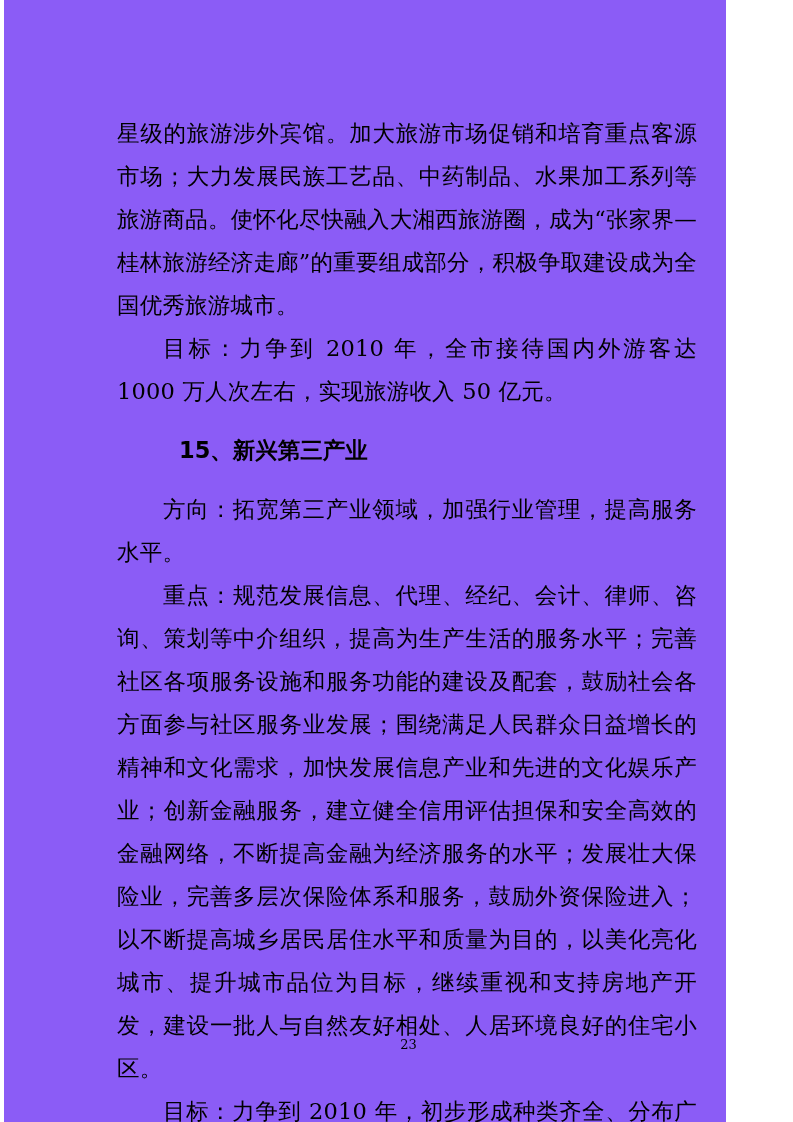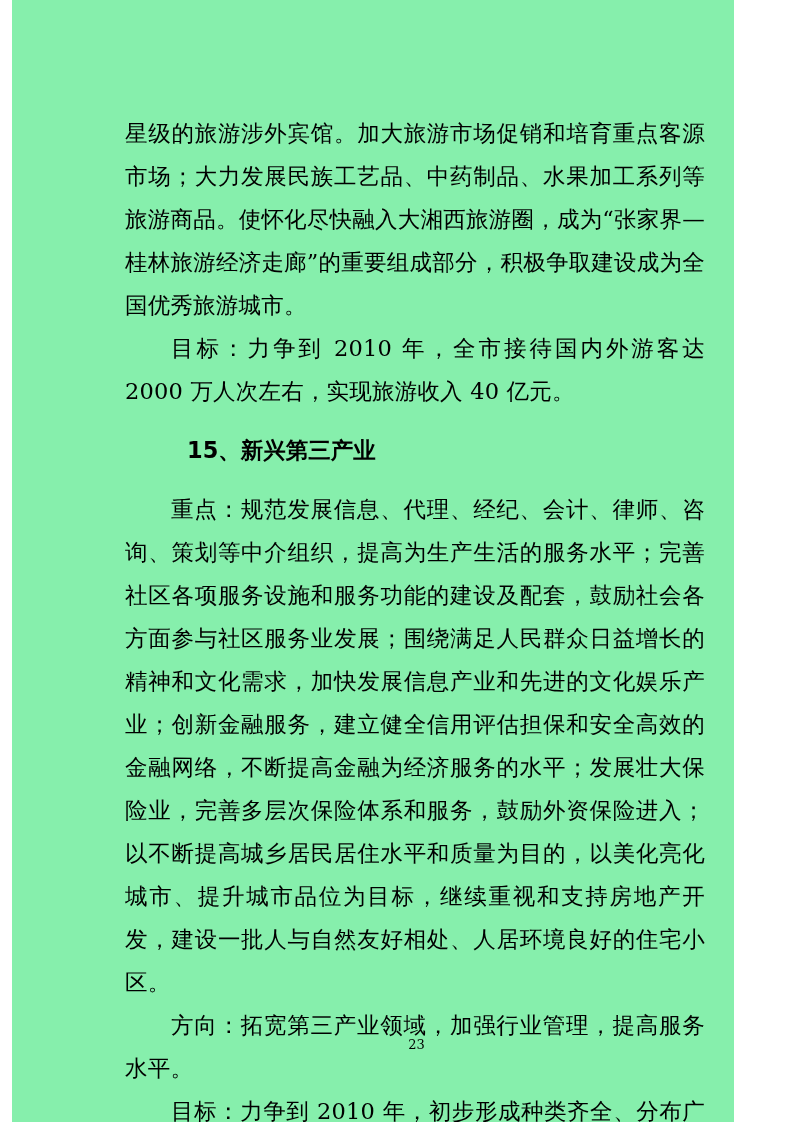--- a/index.html
+++ b/index.html
@@ -10,24 +10,24 @@
   body {
     width: 793px;
     height: 1122px;
     font-family: "DejaVu Serif", "Liberation Serif", serif;
     color: #000000;
     position: relative;
     overflow: hidden;
   }
   .page {
     position: absolute;
-    left: 12px; top: 0;
+    left: 4px; top: 0;
     width: 722px;
     height: 1122px;
-    background: #86efac;
+    background: #8b5cf6;
   }
   .content {
     position: absolute;
     left: 113px;
     top: 112px;
     width: 580px;
   }
   p.para {
     margin: 0 0 0 0;
     font-size: 22.5px;
@@ -61,26 +61,26 @@
   }
 </style>
 </head>
 <body>
 
 <div class="page">
   <div class="content">
 
     <p class="para">星级的旅游涉外宾馆。加大旅游市场促销和培育重点客源市场；大力发展民族工艺品、中药制品、水果加工系列等旅游商品。使怀化尽快融入大湘西旅游圈，成为“张家界—桂林旅游经济走廊”的重要组成部分，积极争取建设成为全国优秀旅游城市。</p>
 
-    <p class="para indent">目标：力争到 2010 年，全市接待国内外游客达 2000 万人次左右，实现旅游收入 40 亿元。</p>
+    <p class="para indent">目标：力争到 2010 年，全市接待国内外游客达 1000 万人次左右，实现旅游收入 50 亿元。</p>
 
     <p class="heading">15、新兴第三产业</p>
 
+    <p class="para indent">方向：拓宽第三产业领域，加强行业管理，提高服务水平。</p>
+
     <p class="para indent">重点：规范发展信息、代理、经纪、会计、律师、咨询、策划等中介组织，提高为生产生活的服务水平；完善社区各项服务设施和服务功能的建设及配套，鼓励社会各方面参与社区服务业发展；围绕满足人民群众日益增长的精神和文化需求，加快发展信息产业和先进的文化娱乐产业；创新金融服务，建立健全信用评估担保和安全高效的金融网络，不断提高金融为经济服务的水平；发展壮大保险业，完善多层次保险体系和服务，鼓励外资保险进入；以不断提高城乡居民居住水平和质量为目的，以美化亮化城市、提升城市品位为目标，继续重视和支持房地产开发，建设一批人与自然友好相处、人居环境良好的住宅小区。</p>
-
-    <p class="para indent">方向：拓宽第三产业领域，加强行业管理，提高服务水平。</p>
 
     <p class="para indent">目标：力争到 2010 年，初步形成种类齐全、分布广泛、运作规范、功能强大、开放有效的服务体系框架。</p>
 
   </div>
 
   <div class="page-number">23</div>
 </div>
 
 </body></html>

